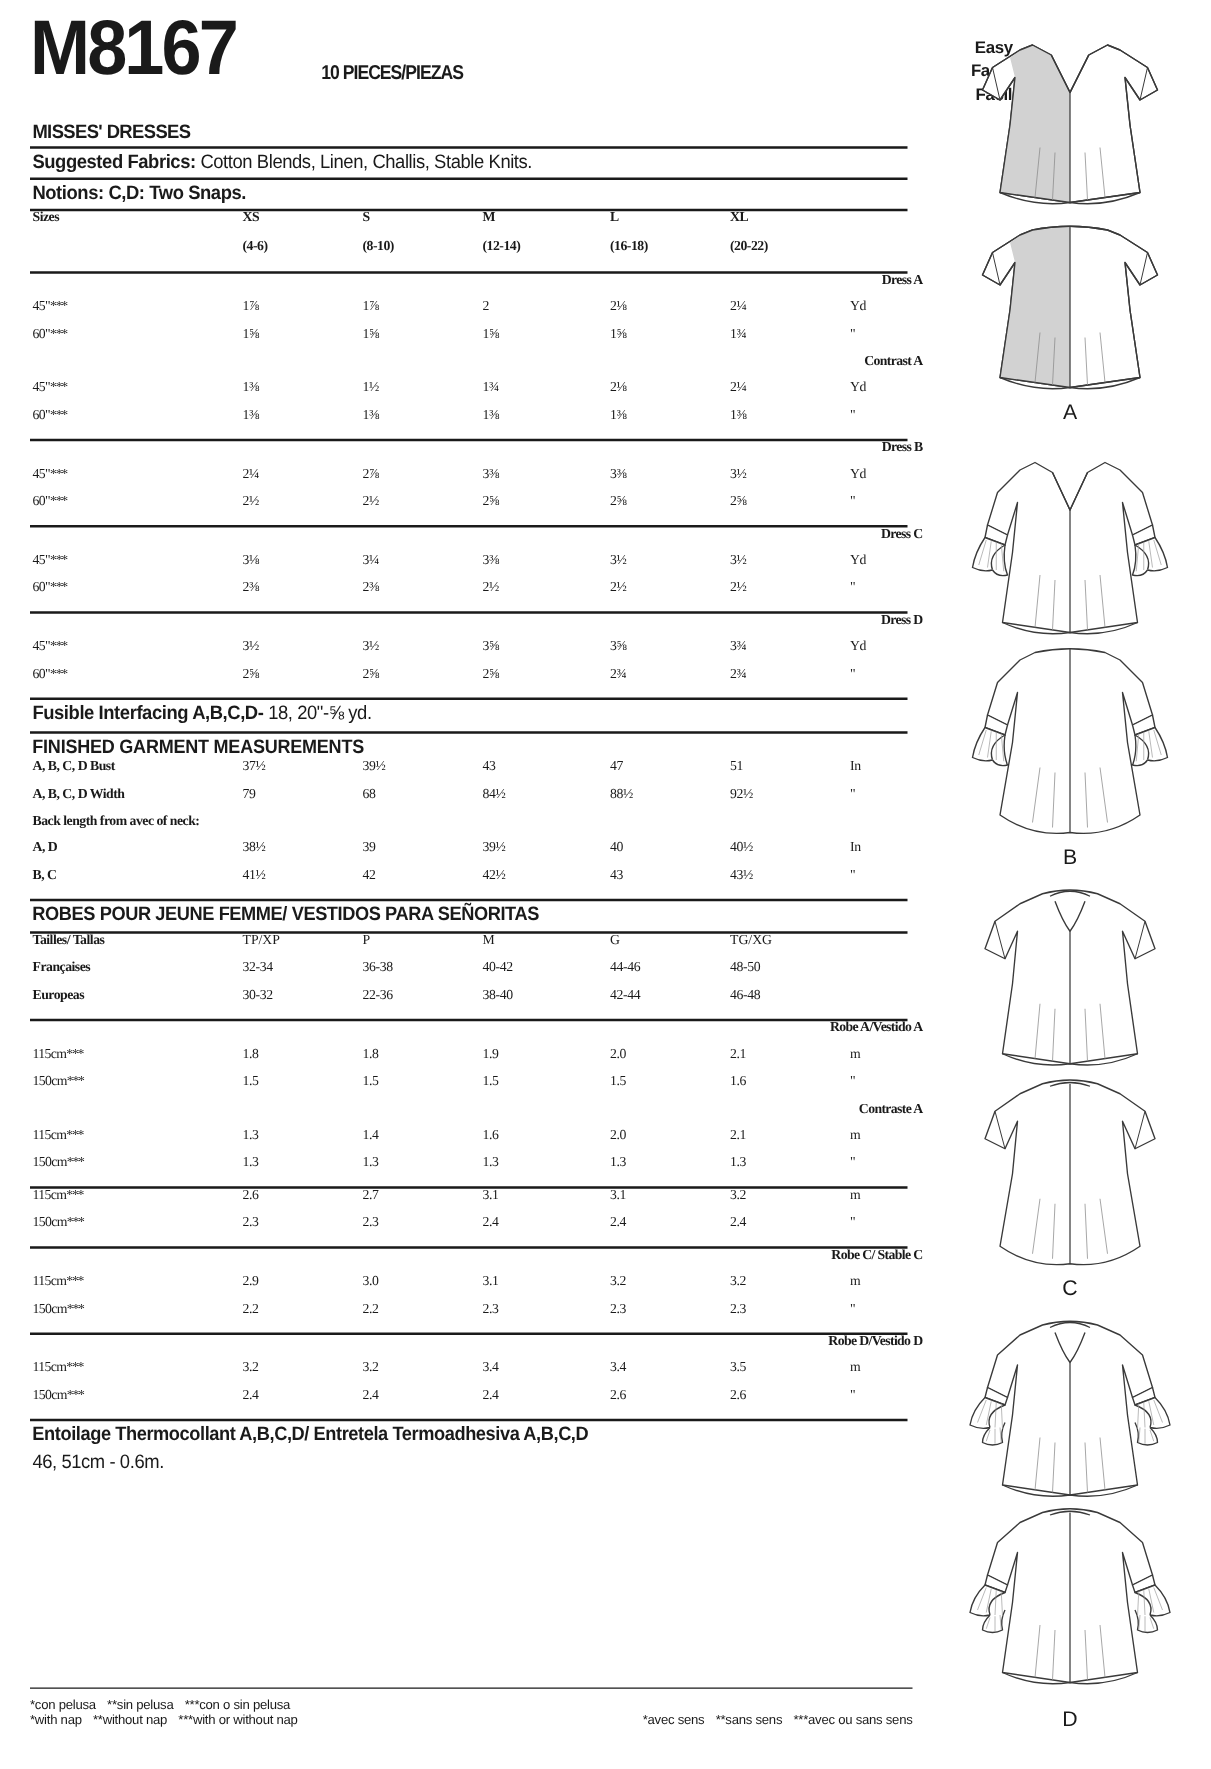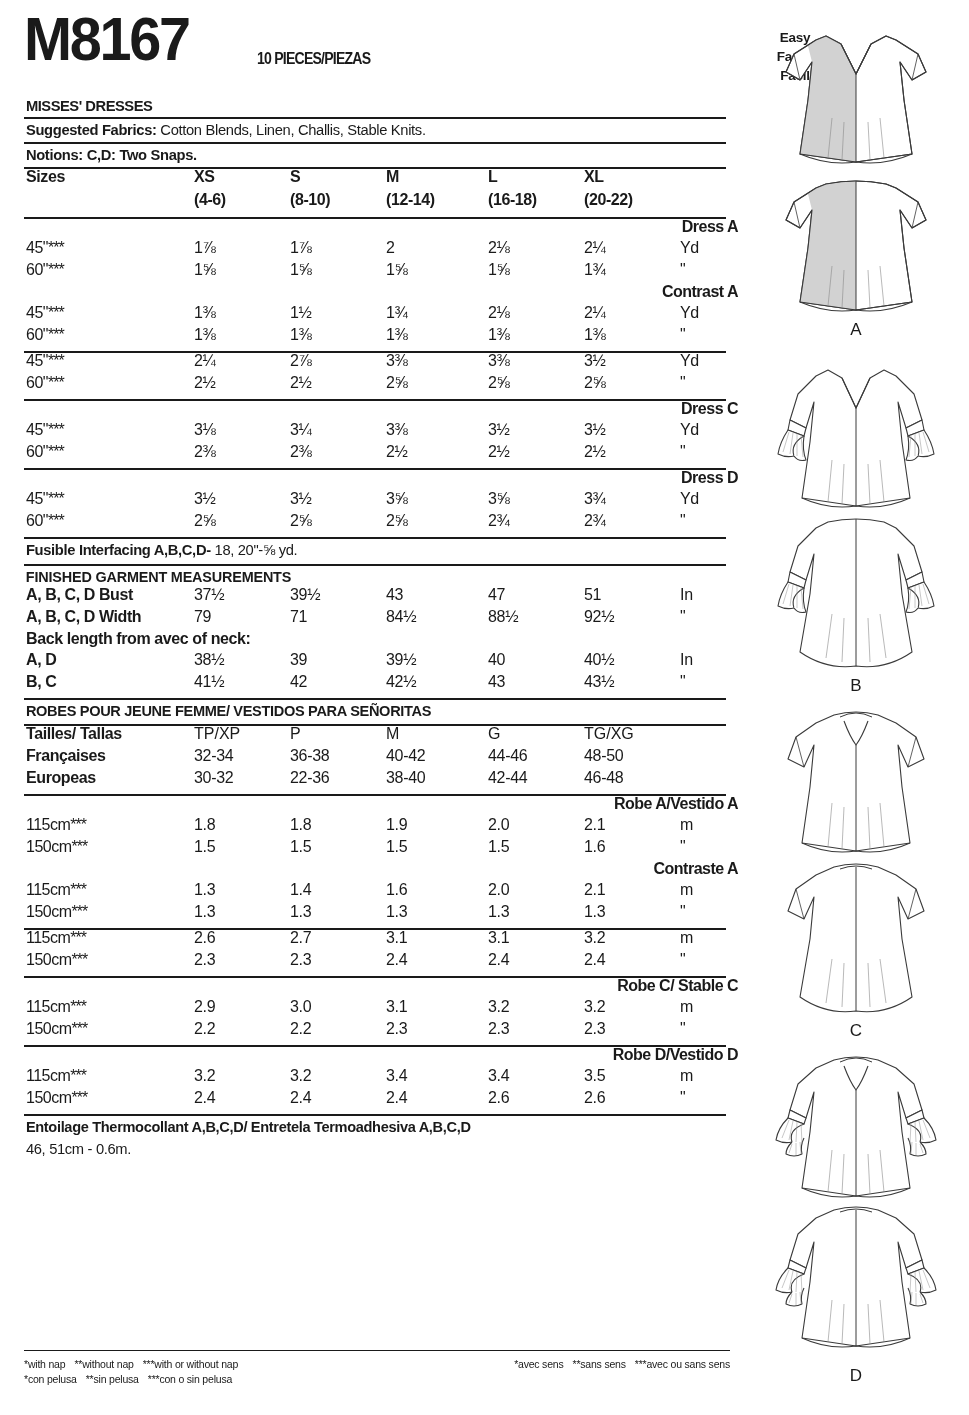--- a/index.html
+++ b/index.html
@@ -73,21 +73,22 @@
     transform: scaleX(0.95);
     transform-origin: left center;
   }
   .info-line b { font-weight: 700; }
 
   
   table.yard {
     width: 702px;
     border-collapse: collapse;
     table-layout: fixed;
-    font-size: 16px;
+    font-size: 11px;
+    font-family: Liberation Serif, serif;
   }
   table.yard col.c-label { width: 168px; }
   table.yard col.c-size  { width: 96px;  }
   table.yard col.c-size4 { width: 102px; }
   table.yard col.c-unit  { width: 60px;  }
 
   table.yard td {
     padding: 0 0 0 2px;
     vertical-align: baseline;
     white-space: nowrap;
@@ -285,20 +286,23 @@
     <colgroup>
         <col class="c-label">
         <col class="c-size">
         <col class="c-size">
         <col class="c-size4">
         <col class="c-size">
         <col class="c-size">
         <col class="c-unit">
       </colgroup>
     <tbody>
+      <tr>
+        <td class="grp" colspan="7">Dress B</td>
+      </tr>
       <tr class="subrow">
         <td class="wid"><span>45"</span><span class="nap">***</span></td>
         <td class="num">2¼</td>
         <td class="num">2⅞</td>
         <td class="num">3⅜</td>
         <td class="num">3⅜</td>
         <td class="num">3½</td>
         <td class="unit">Yd</td>
       </tr>
       <tr class="subrow">
@@ -408,21 +412,21 @@
         <td class="num">37½</td>
         <td class="num">39½</td>
         <td class="num">43</td>
         <td class="num">47</td>
         <td class="num">51</td>
         <td class="unit">In</td>
       </tr>
       <tr class="subrow">
         <td class="hdr">A, B, C, D Width</td>
         <td class="num">79</td>
-        <td class="num">71</td>
+        <td class="num">68</td>
         <td class="num">84½</td>
         <td class="num">88½</td>
         <td class="num">92½</td>
         <td class="unit">"</td>
       </tr>
       <tr>
         <td class="hdr" colspan="7">Back length from avec of neck:</td>
       </tr>
       <tr class="subrow">
         <td class="hdr">A, D</td>
@@ -653,31 +657,31 @@
   </table>
   <div class="sep"></div>
 
   <div class="banner">Entoilage Thermocollant A,B,C,D/ Entretela Termoadhesiva A,B,C,D</div>
   <div class="info-line">46, 51cm - 0.6m.</div>
 
 </div>
 
 <div class="footnotes">
   <div class="rule-thin" style="margin-bottom:7px;"></div>
+  <div class="fn-row" style="margin-top:3px;">
+    <div class="fn-left">
+      <span>*con pelusa</span><span>**sin pelusa</span><span>***con o sin pelusa</span>
+    </div>
+  </div>
   <div class="fn-row">
     <div class="fn-left">
       <span>*with nap</span><span>**without nap</span><span>***with or without nap</span>
     </div>
     <div class="fn-right">
       <span>*avec sens</span><span>**sans sens</span><span>***avec ou sans sens</span>
-    </div>
-  </div>
-  <div class="fn-row" style="margin-top:3px;">
-    <div class="fn-left">
-      <span>*con pelusa</span><span>**sin pelusa</span><span>***con o sin pelusa</span>
     </div>
   </div>
 </div>
 
 <div id="illus">
 
   <div class="skill">
     <div>Easy</div>
     <div>Facile</div>
     <div>Fácil</div>

